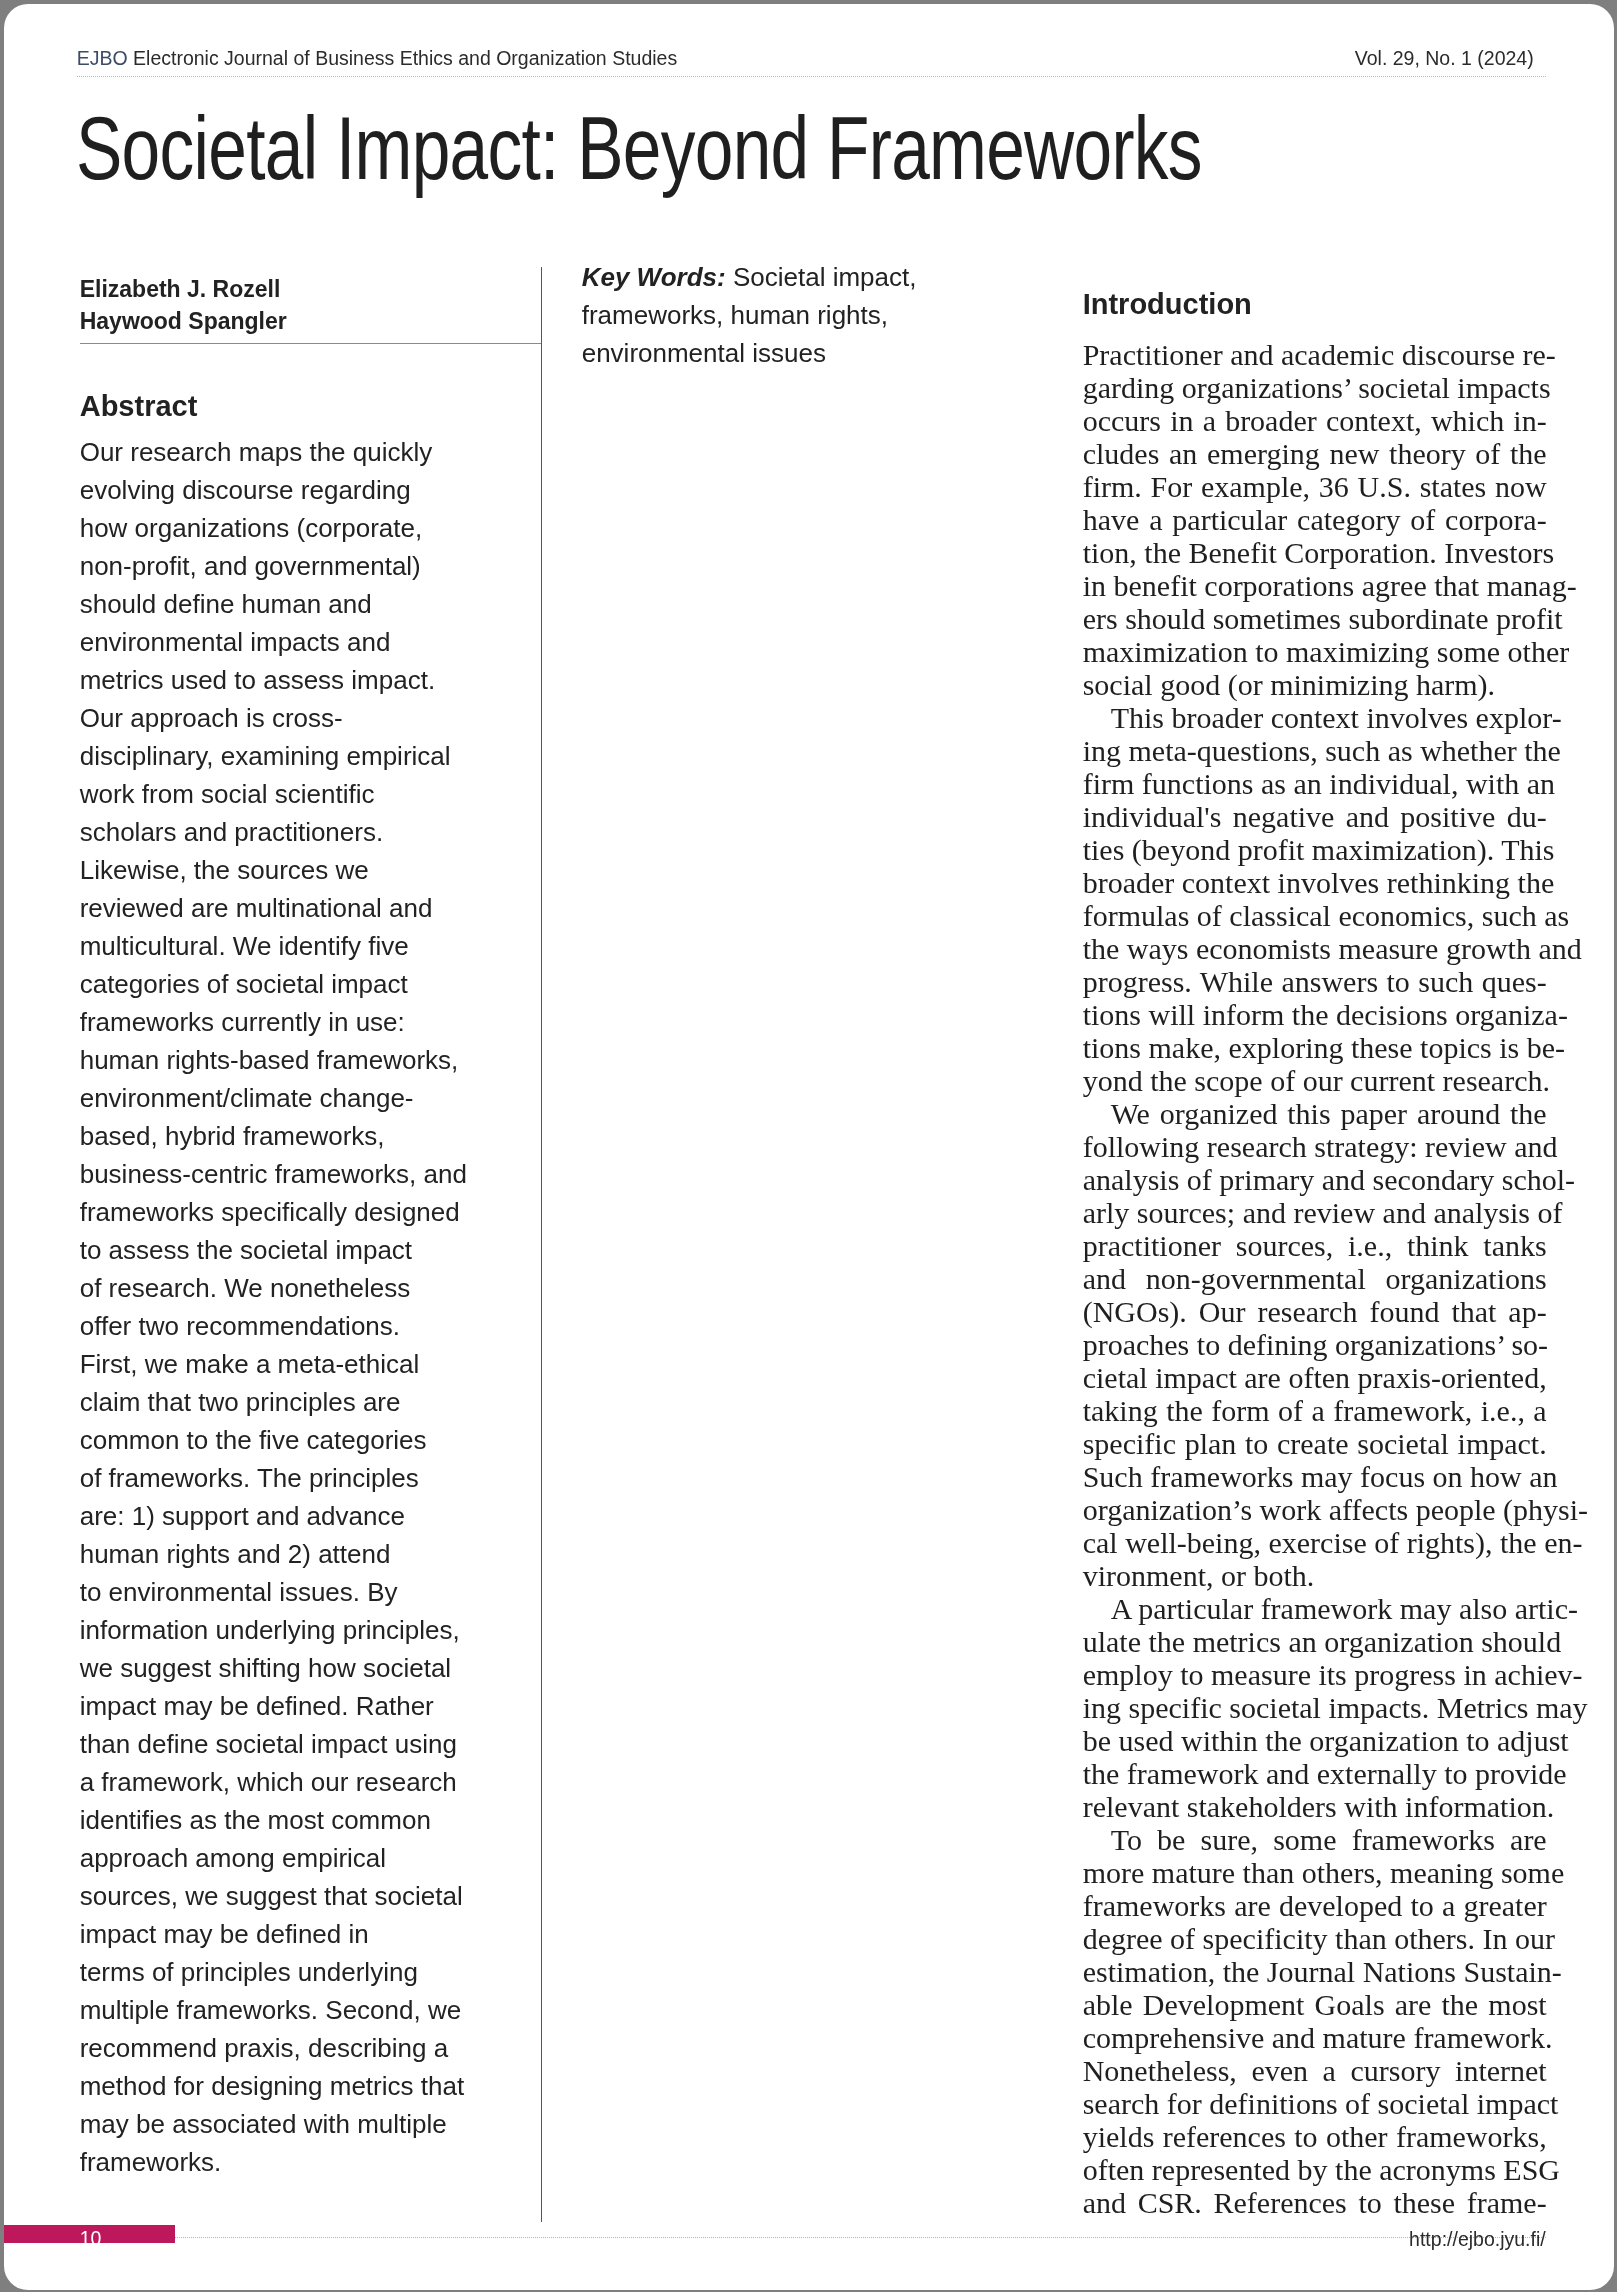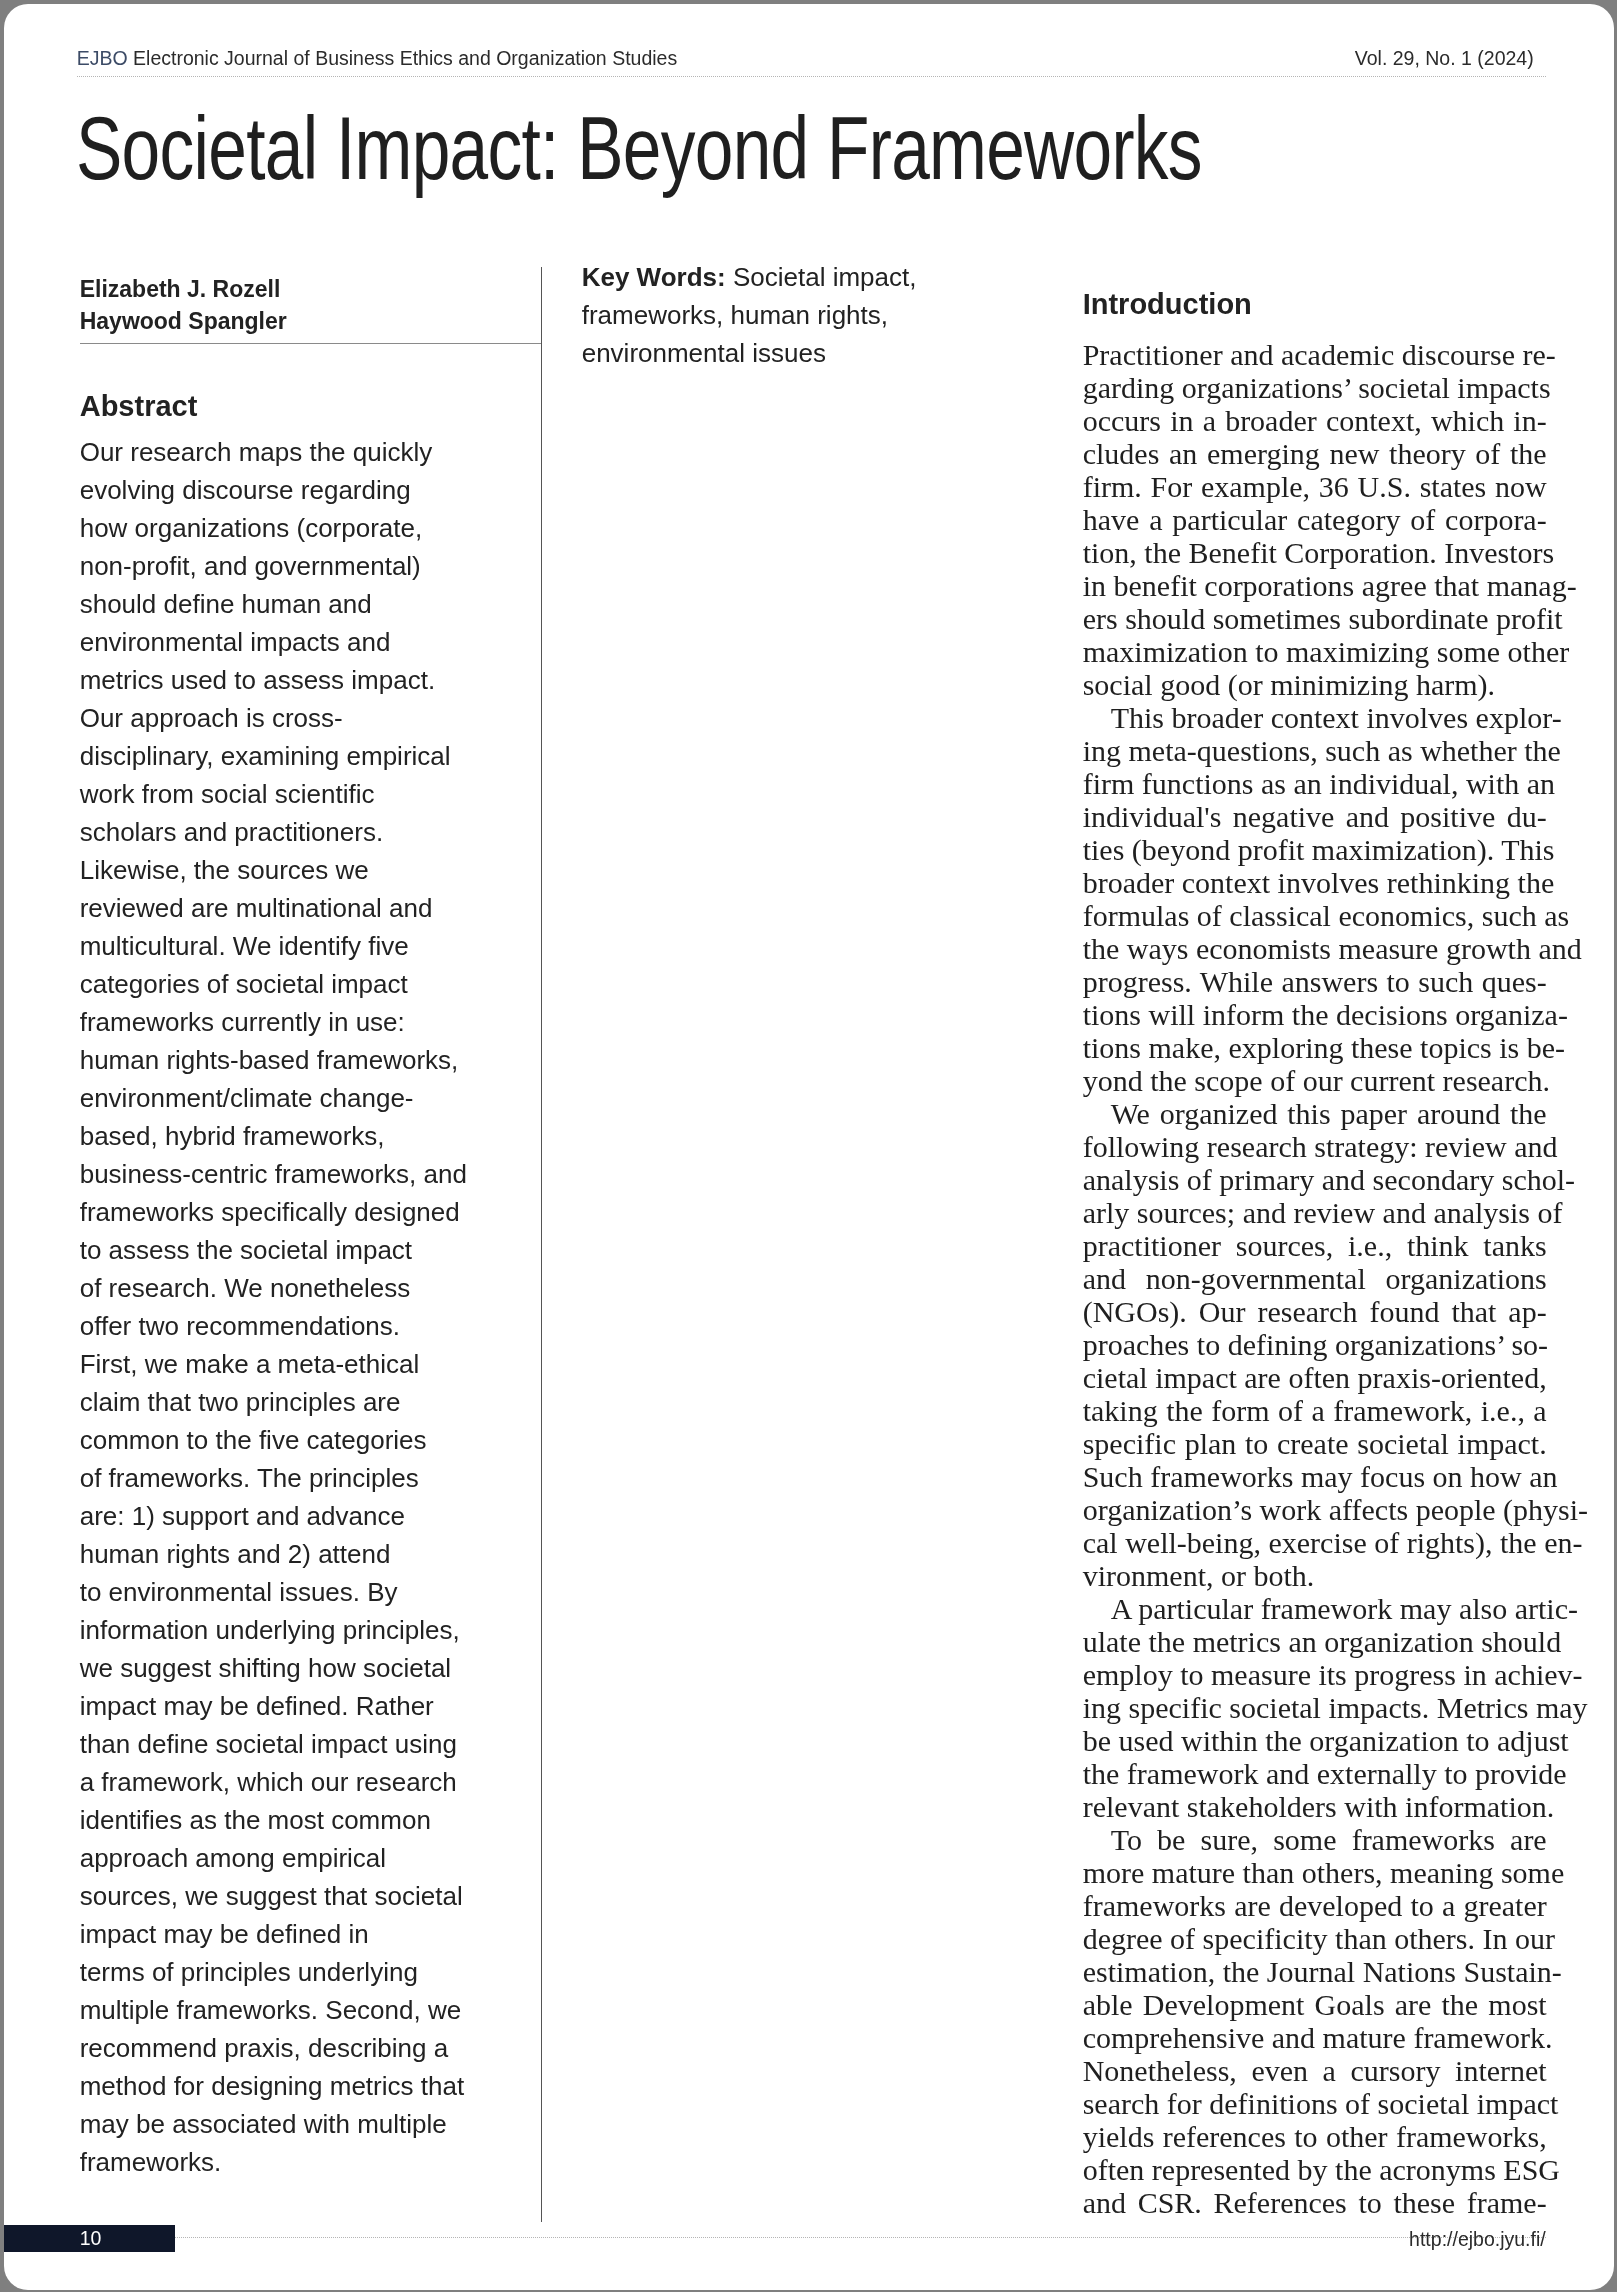--- a/index.html
+++ b/index.html
@@ -95,21 +95,21 @@
     
     .keywords {
       position: absolute;
       left: 578px; top: 254px;
       width: 390px;
       font-family: "Liberation Sans", sans-serif;
       font-size: 26px;
       line-height: 38px;
       color: #222222;
     }
-    .keywords .label { font-weight: bold; }
+    .keywords .label { font-weight: bold; font-style: italic; }
     .keywords .line { display: block; white-space: nowrap; }
     
     .intro-heading {
       position: absolute;
       left: 1079px; top: 282px;
       margin: 0;
       font-family: "Liberation Sans", sans-serif;
       font-weight: bold;
       font-size: 29px;
       line-height: 37px;
@@ -131,22 +131,22 @@
       text-align-last: justify;
       height: 33px;
       overflow: visible;
     }
     .intro-body .line.last { text-align-last: left; }
     .intro-body .line.indent { text-indent: 28px; }
     
     .page-number-box {
       position: absolute;
       left: 0px; top: 2221px;
-      width: 171px; height: 27px;
-      background: #0f172a;
+      width: 171px; height: 18px;
+      background: #be185d;
       color: #ffffff;
       font-family: "Liberation Sans", sans-serif;
       font-size: 19.5px;
       line-height: 27px;
     }
     .page-number-box span { position: absolute; left: 76px; top: 0; }
     .footer-url {
       position: absolute;
       right: 68px; top: 2222px;
       font-family: "Liberation Sans", sans-serif;

